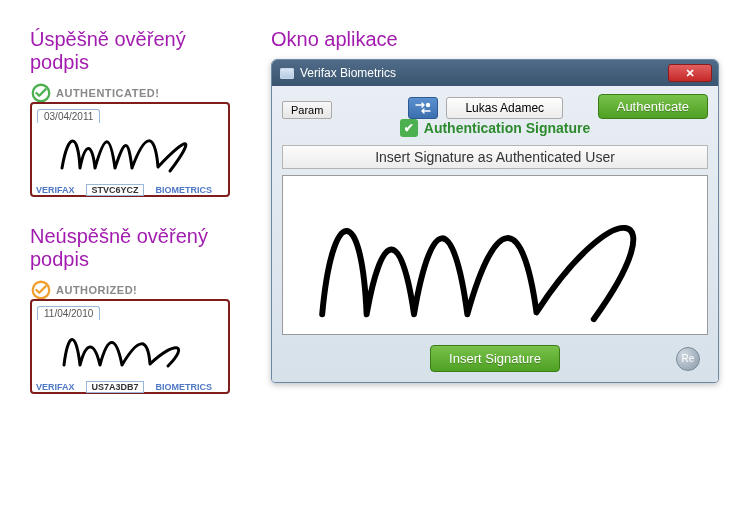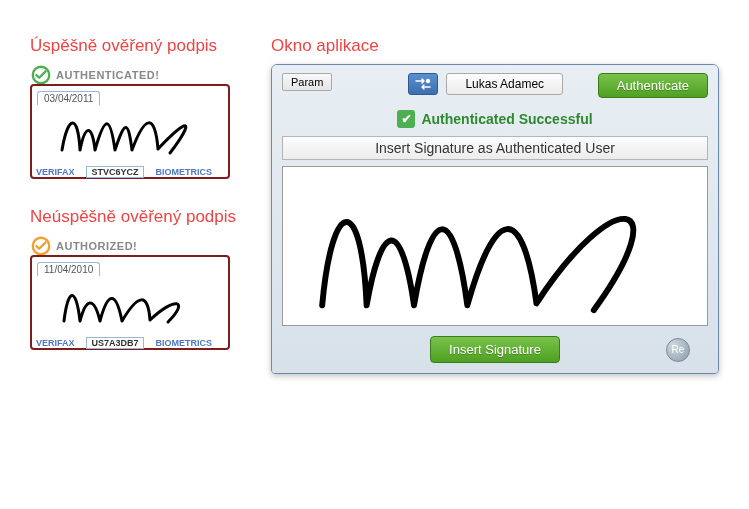--- a/index.html
+++ b/index.html
@@ -10,23 +10,23 @@
     font-size: 13px;
     background: #fff;
     color: #333;
     width: 749px;
   }
   .layout { display: flex; gap: 30px; }
   .leftcol { width: 220px; }
   .rightcol { flex: 1; }
 
   .section-title {
-    font-size: 17px;
-    color: #ef4444;
-    margin: 16px 0 8px 0;
+    font-size: 20px;
+    color: #a21caf;
+    margin: 8px 0 8px 0;
     font-weight: normal;
   }
 
   
   .sig-card {
     position: relative;
     width: 200px;
     margin-bottom: 28px;
   }
   .sig-badge-row { display: flex; align-items: center; gap: 4px; margin-bottom: -2px; }
@@ -105,22 +105,21 @@
     display: flex; align-items: center; justify-content: center;
     color: #fff; font-weight: bold; font-size: 11px;
     cursor: pointer;
   }
 
   .app-body {
     padding: 8px 10px 10px 10px;
     background: linear-gradient(#e8eef3, #d7e1ea);
   }
   .toprow {
-    display: flex; align-items: flex-start; gap: 8px;
-    margin-bottom: 12px;
+    display: flex; align-items: flex-end; gap: 8px;
   }
   .param-btn {
     background: linear-gradient(#f8f8f8,#e6e6e6);
     border: 1px solid #aaa;
     border-radius: 2px;
     font-size: 11px;
     padding: 2px 8px;
     cursor: pointer;
   }
   .swap-btn {
@@ -192,21 +191,21 @@
     background: linear-gradient(#79c24b,#4ea023);
     border: 1px solid #3a7d18;
     border-radius: 4px;
     color: #fff;
     font-size: 13px;
     padding: 5px 18px;
     cursor: pointer;
     text-shadow: 0 1px 0 rgba(0,0,0,0.25);
   }
   .re-btn {
-    position: absolute; right: 18px;
+    position: absolute; right: 8px;
     width: 24px; height: 24px;
     border-radius: 50%;
     background: radial-gradient(circle at 30% 30%, #cfd8e0, #8a9aab);
     border: 1px solid #7a8a9a;
     color: #fff; font-size: 10px;
     display: flex; align-items: center; justify-content: center;
     cursor: pointer;
   }
   .win-icon {
     width:14px; height:11px;
@@ -271,38 +270,43 @@
         </div>
       </div>
     </div>
 
   </div>
 
   <div class="rightcol">
     <p class="section-title">Okno aplikace</p>
 
     <div class="app-window">
+      <div class="titlebar">
+        <span class="win-icon"></span>
+        <span class="title-text">Verifax Biometrics</span>
+        <div class="win-close">✕</div>
+      </div>
 
       <div class="app-body">
         <div class="toprow">
           <button class="param-btn">Param</button>
           <div style="flex:0 0 60px"></div>
           <div class="swap-btn">
             <svg width="18" height="14" viewBox="0 0 18 14">
               <path d="M2 4 h8 M10 4 l-2 -2 M10 4 l-2 2 M16 10 h-8 M8 10 l2 -2 M8 10 l2 2" stroke="#fff" stroke-width="1.5" fill="none" stroke-linecap="round"></path>
               <circle cx="14" cy="4" r="2.2" fill="#fff"></circle>
             </svg>
           </div>
           <button class="user-btn">Lukas Adamec</button>
           <button class="auth-btn">Authenticate</button>
         </div>
 
         <div class="status-row">
           <span class="status-check">✔</span>
-          <span>Authenticated Successful</span>
+          <span>Authentication Signature</span>
         </div>
 
         <div class="insert-label-bar">Insert Signature as Authenticated User</div>
 
         <div class="sig-area">
           <svg viewBox="0 0 420 160">
             <path d="M35 140 C 45 30, 75 25, 80 140
                      M80 140 C 95 55, 115 50, 128 140
                      M128 140 C 145 40, 168 35, 182 140
                      M182 140 C 210 40, 238 35, 252 138

